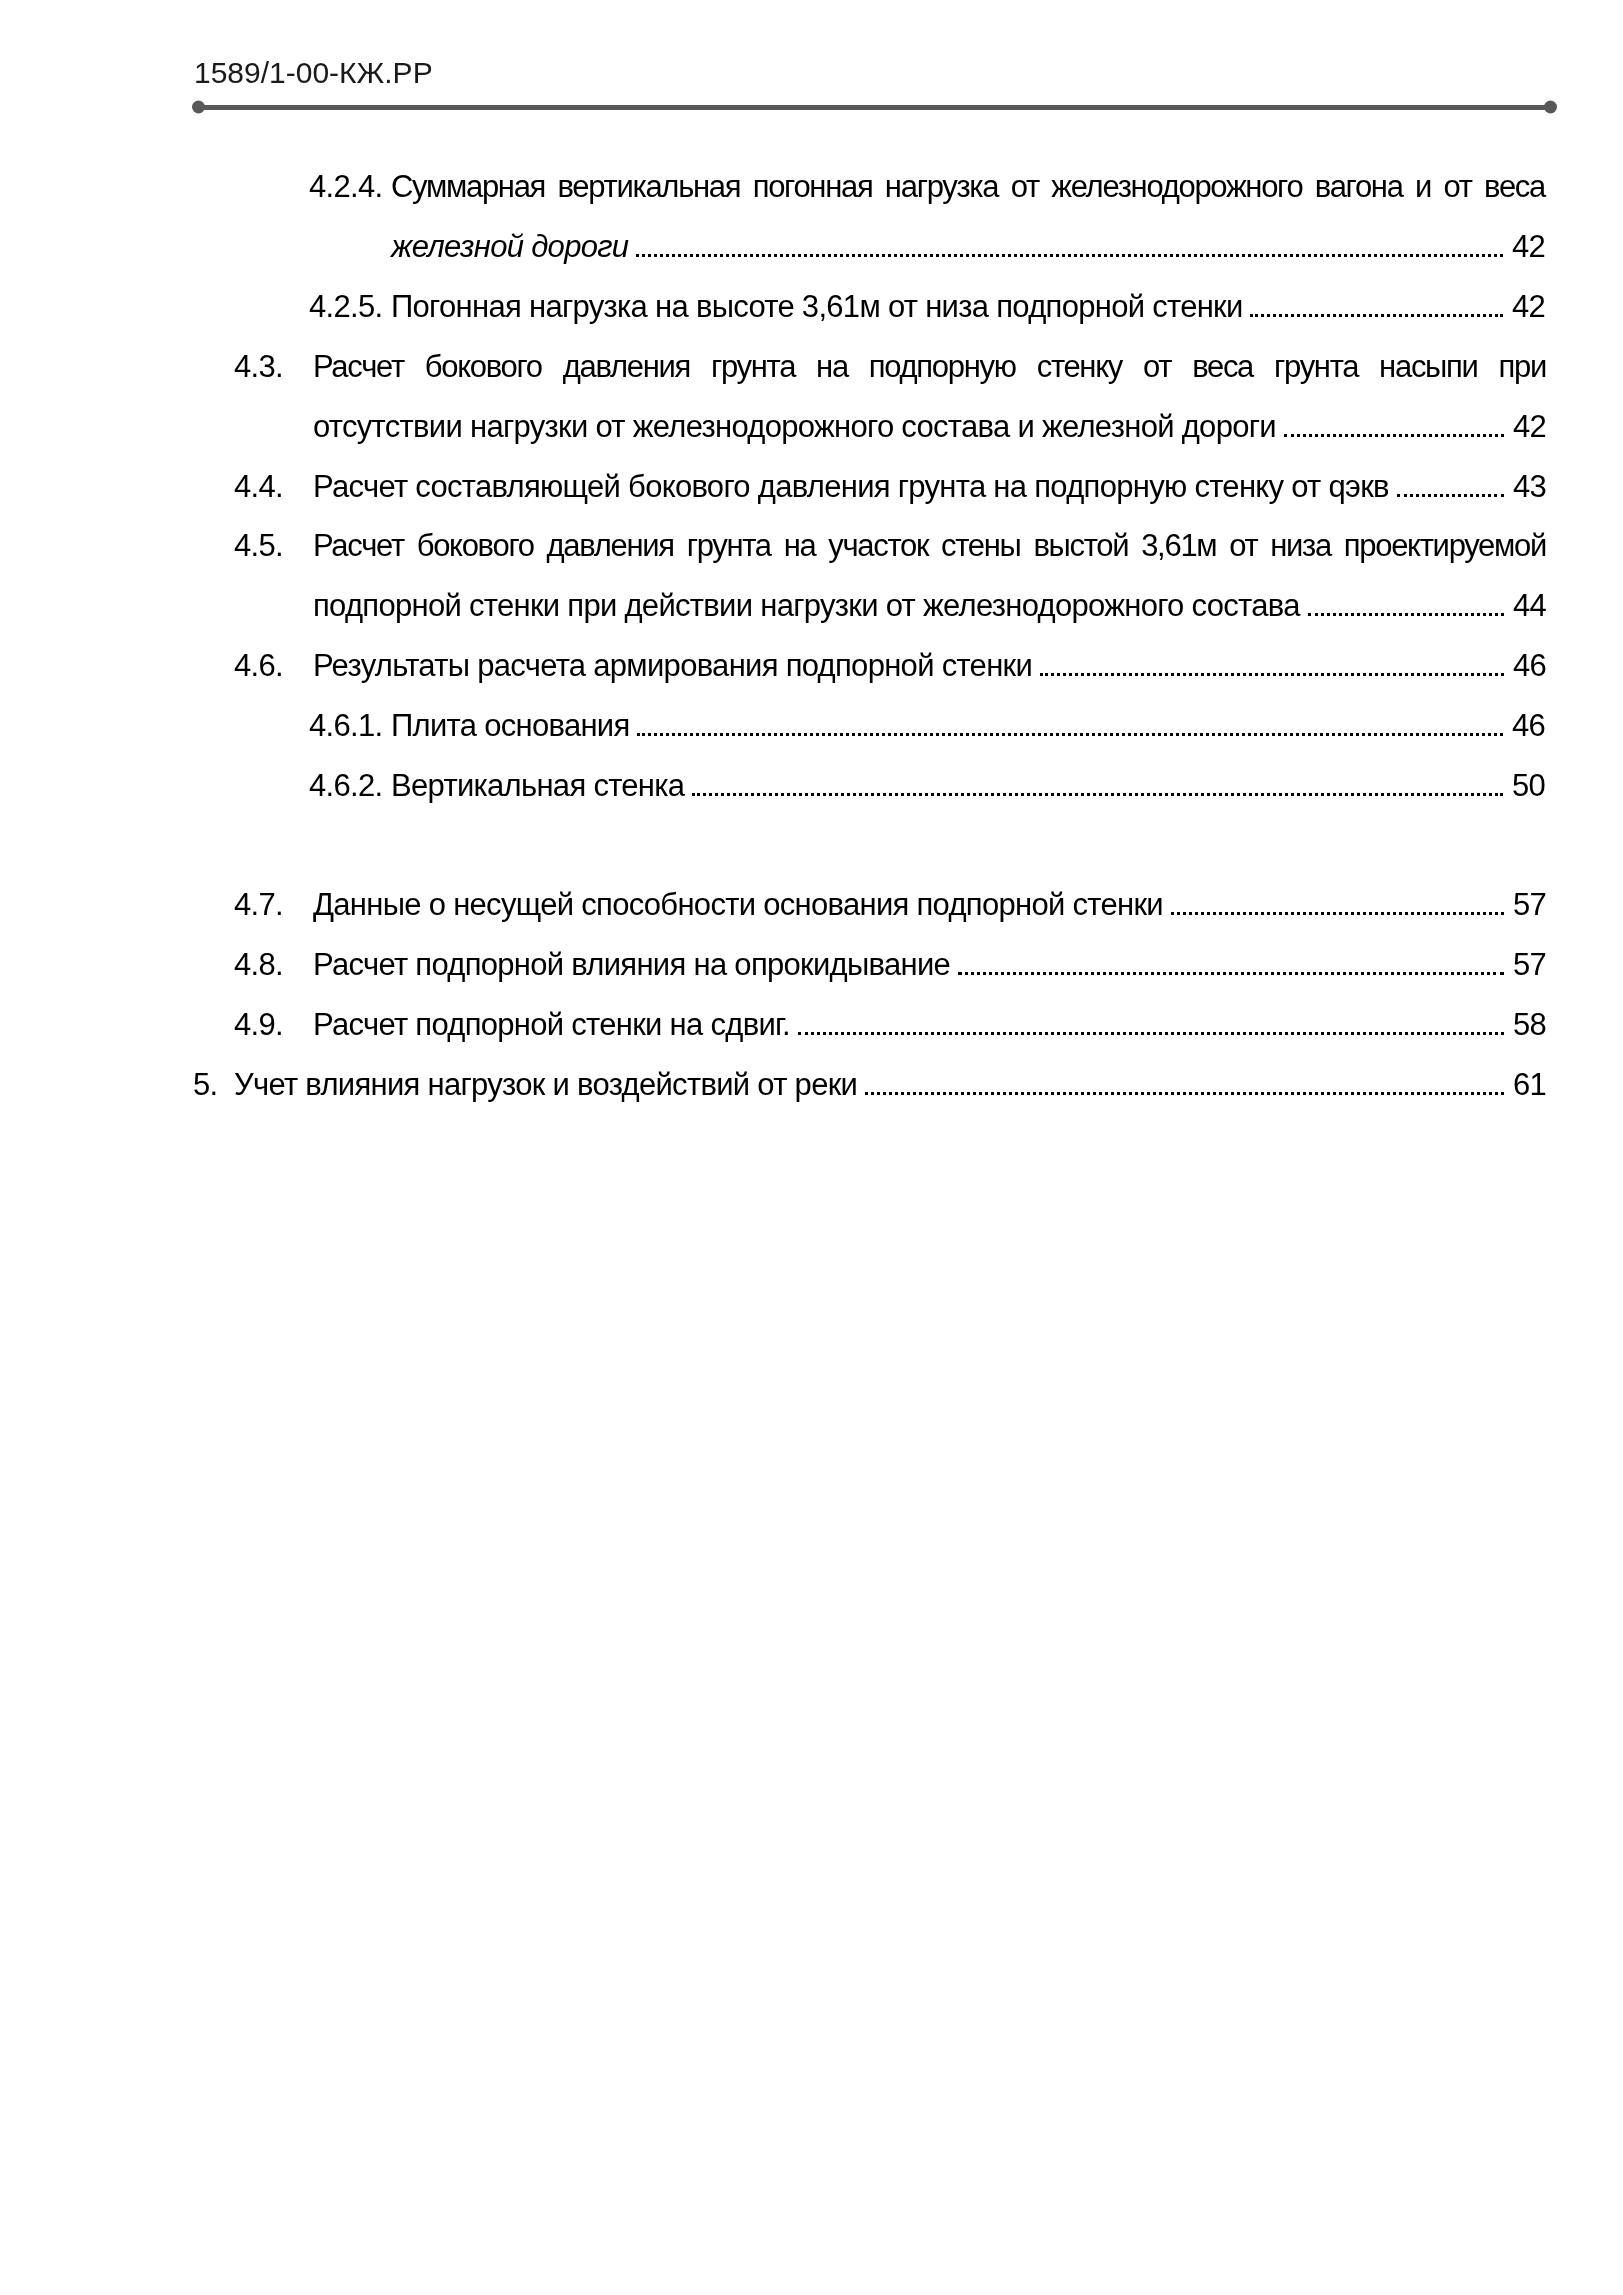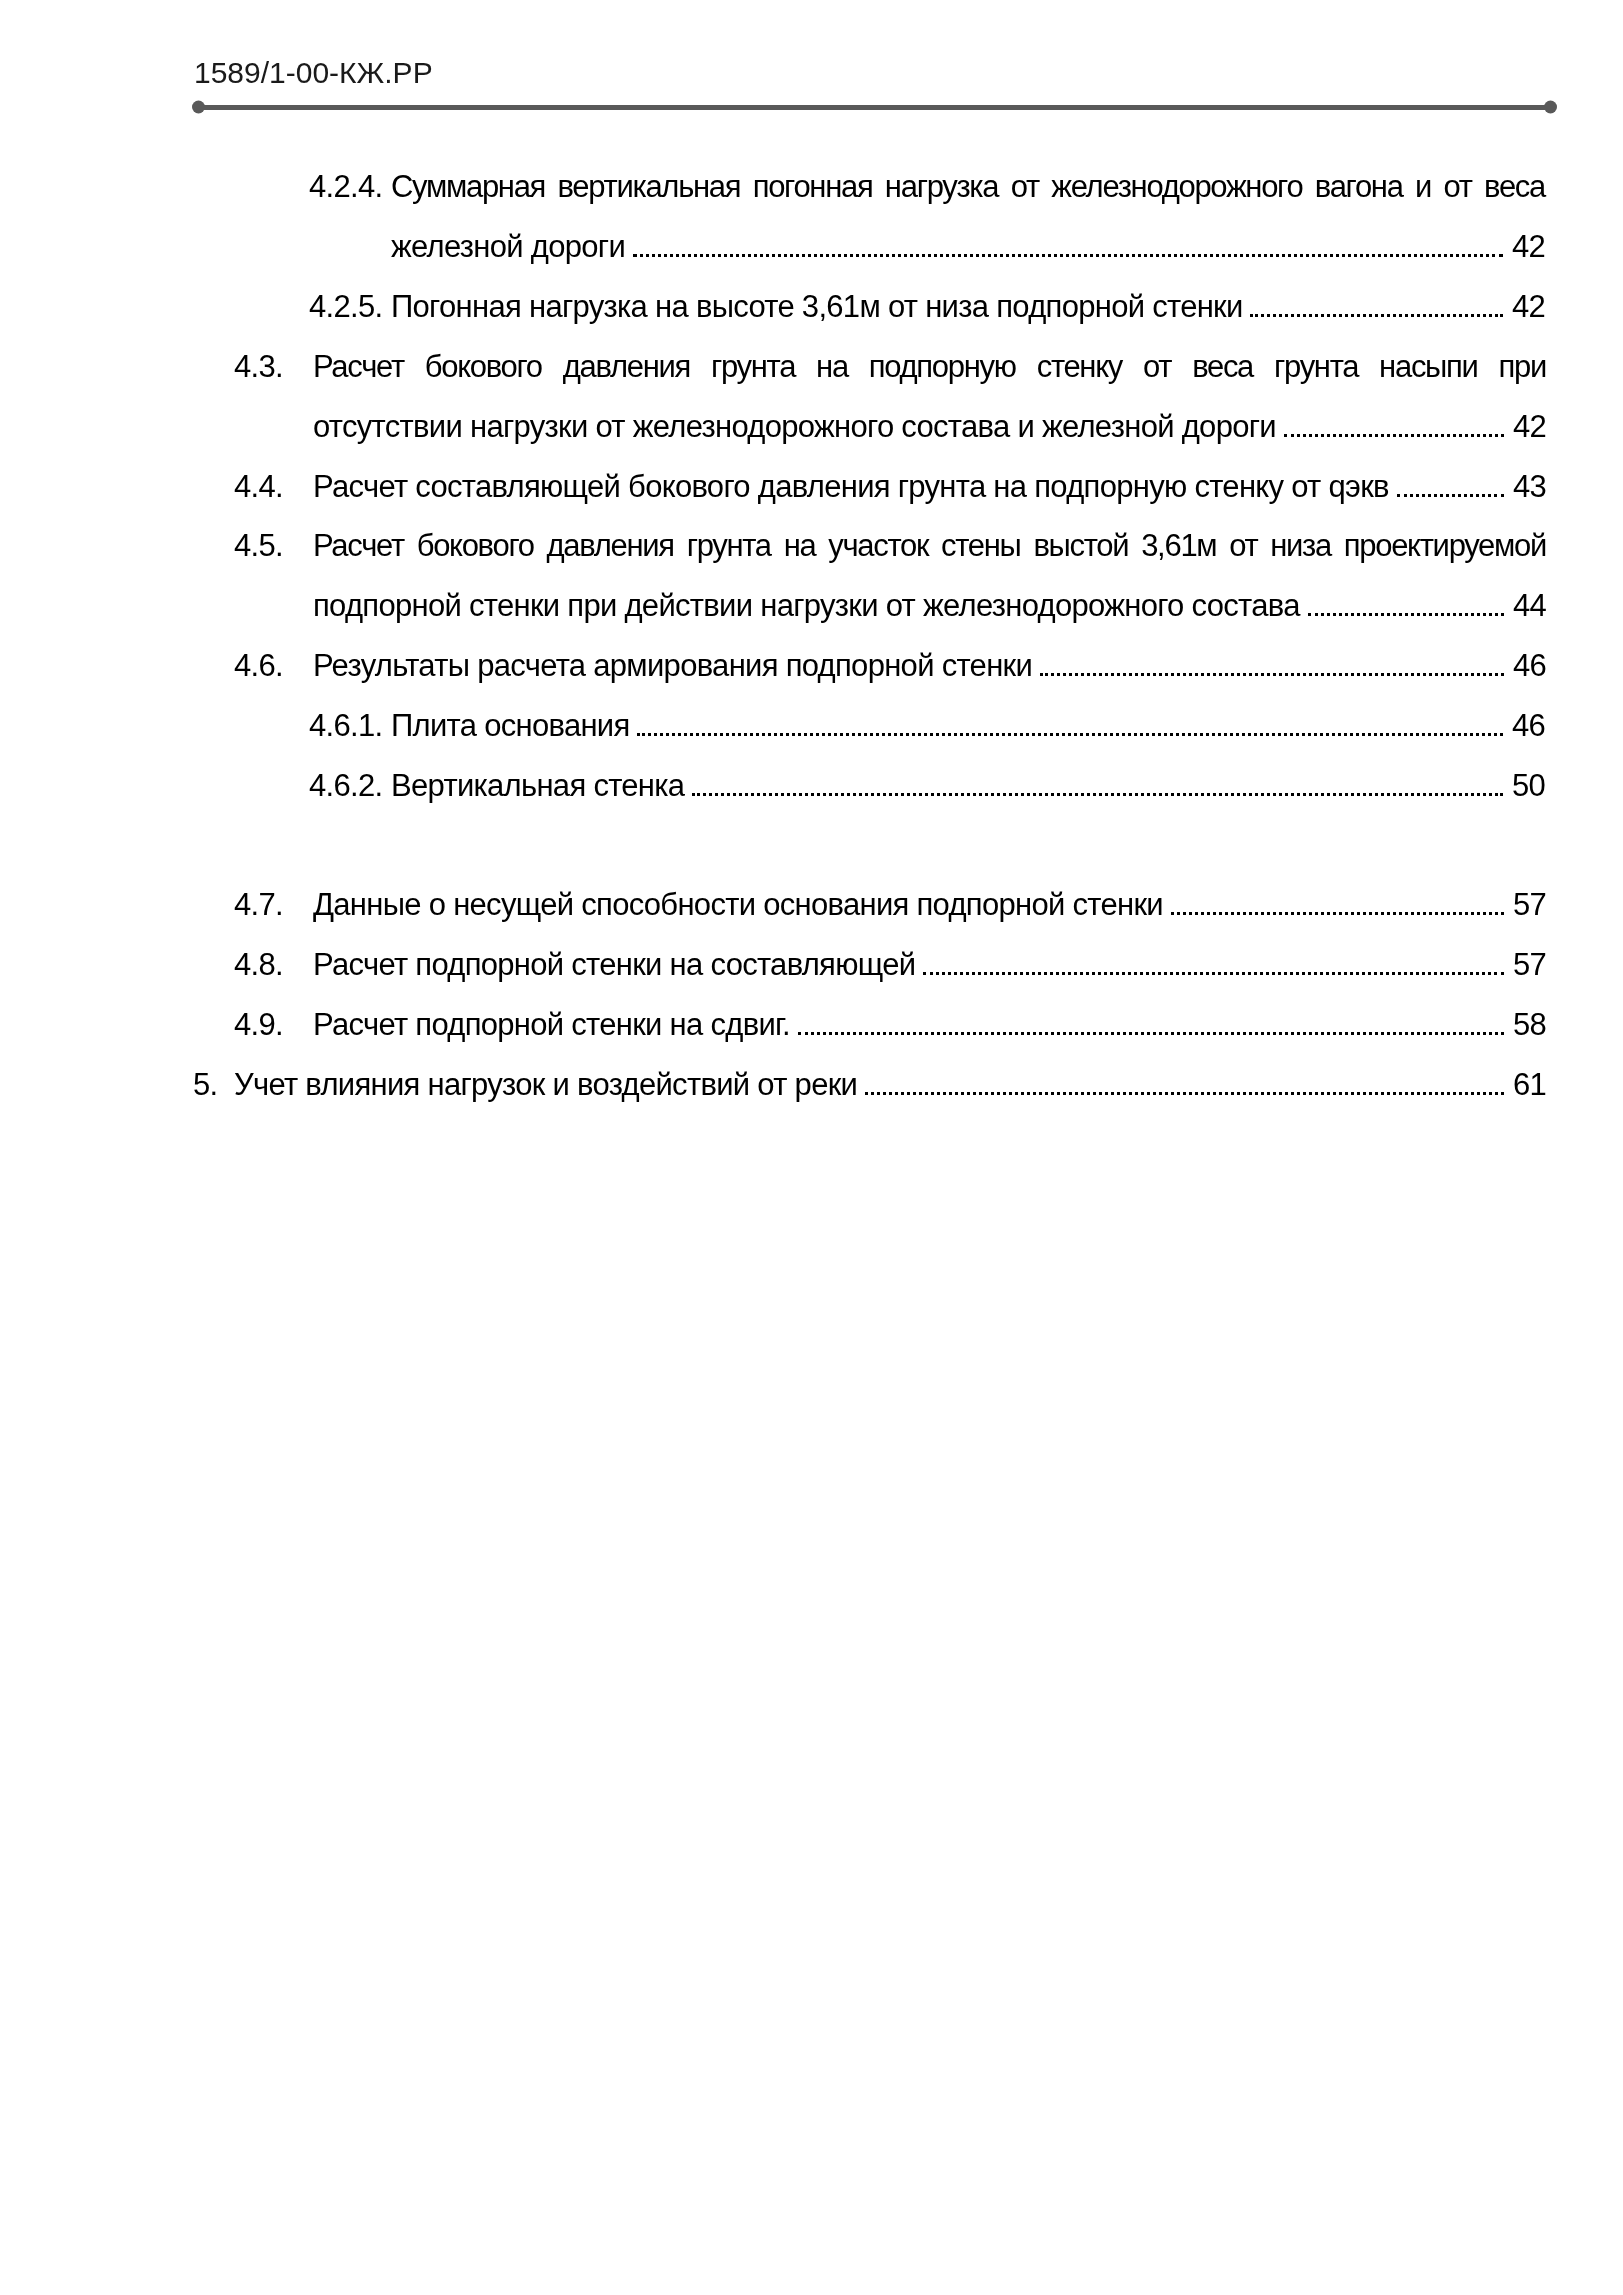--- a/index.html
+++ b/index.html
@@ -20,21 +20,21 @@
   .e-l0 { left:193px; width:1353px; }
   .e-l1 { left:234px; width:1312px; }
   .e-l2 { left:309px; width:1236px; }
   .line { display:flex; align-items:baseline; height:60px; letter-spacing:-0.7px; }
   .num  { flex:none; white-space:nowrap; }
   .n-l0 { width:41px; } .n-l1 { width:79px; } .n-l2 { width:82px; }
   .txt  { flex:none; white-space:nowrap; }
   .jtxt { flex:1; text-align:justify; text-align-last:justify; letter-spacing:-1.3px; }
   .leader { flex:1; height:0; border-bottom:3.9px dotted #000; margin:0 9.2px 0 7.9px; min-width:13px; }
   .pg { flex:none; white-space:nowrap; }
-  .indent-l1 { margin-left:79px; } .indent-l2 { margin-left:82px; }
+  .indent-l1 { margin-left:79px; } .indent-l2 { margin-left:82px;font-style:italic; }
 
   
   .logo-text { position:absolute; left:175px; top:2160px; width:196px; }
   .logo-line1 { font-weight:700; font-size:37px; line-height:37px; letter-spacing:-1px; white-space:nowrap; color:#2b9e8a; }
   .logo-line2 { font-weight:700; font-size:24px; line-height:24px; letter-spacing:0.7px; text-align:right; margin-top:2px; color:#21988b; }
   @supports (-webkit-background-clip:text) {
     .logo-line1 { background:linear-gradient(90deg,#5eba47 0%,#3aa968 55%,#1d988d 100%);
                   -webkit-background-clip:text; background-clip:text; color:transparent; }
     .logo-line2 { background:linear-gradient(90deg,#2fa077 0%,#1d988d 100%);
                   -webkit-background-clip:text; background-clip:text; color:transparent; }
@@ -140,21 +140,21 @@
       <span class="num n-l1">4.7.</span>
       <span class="txt">Данные о несущей способности основания подпорной стенки</span>
       <span class="leader"></span>
       <span class="pg">57</span>
     </div>
   </div>
 
   <div class="entry e-l1" style="top:935px">
     <div class="line">
       <span class="num n-l1">4.8.</span>
-      <span class="txt">Расчет подпорной стенки на составляющей</span>
+      <span class="txt">Расчет подпорной влияния на опрокидывание</span>
       <span class="leader"></span>
       <span class="pg">57</span>
     </div>
   </div>
 
   <div class="entry e-l1" style="top:995px">
     <div class="line">
       <span class="num n-l1">4.9.</span>
       <span class="txt">Расчет подпорной стенки на сдвиг.</span>
       <span class="leader"></span>

